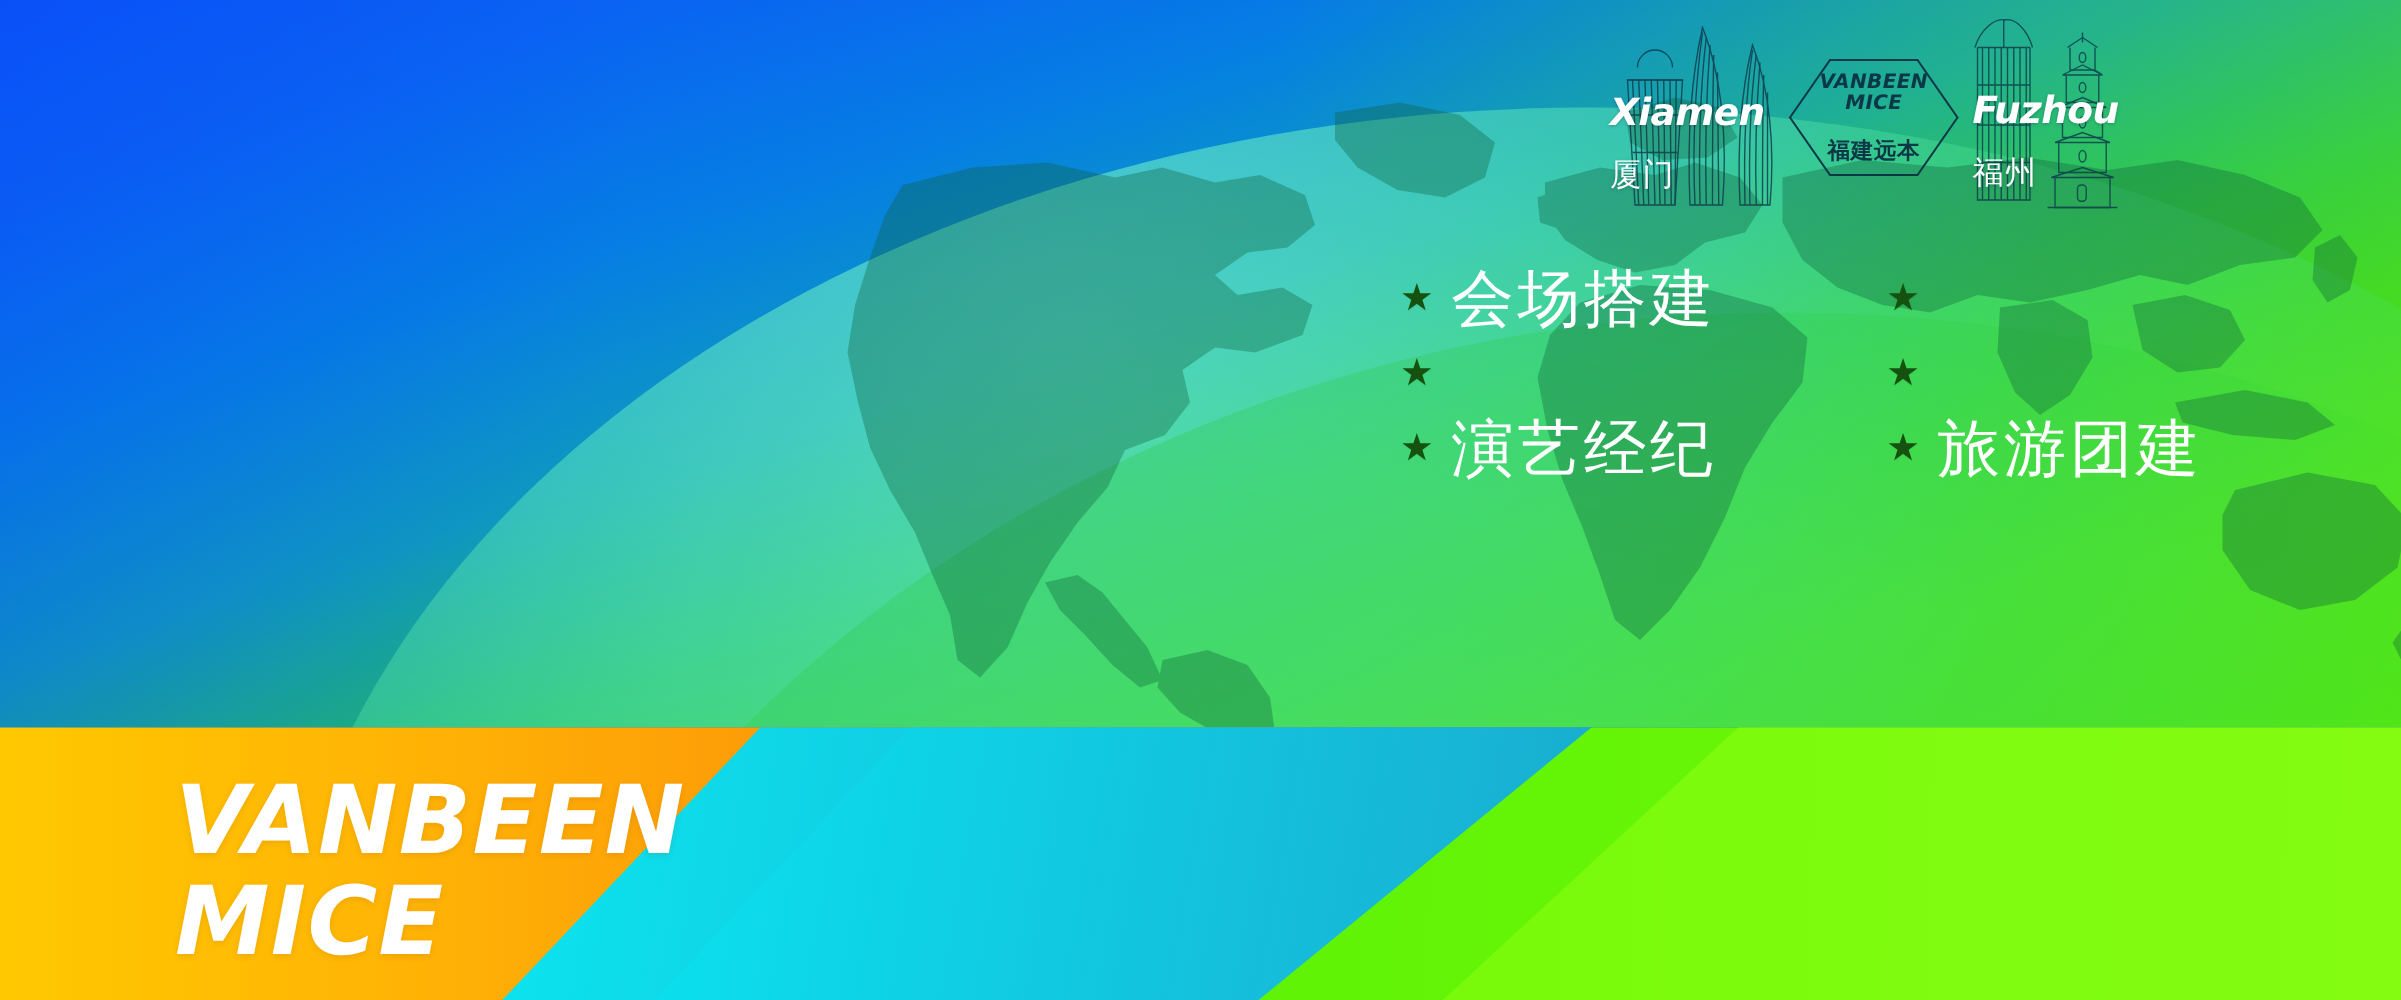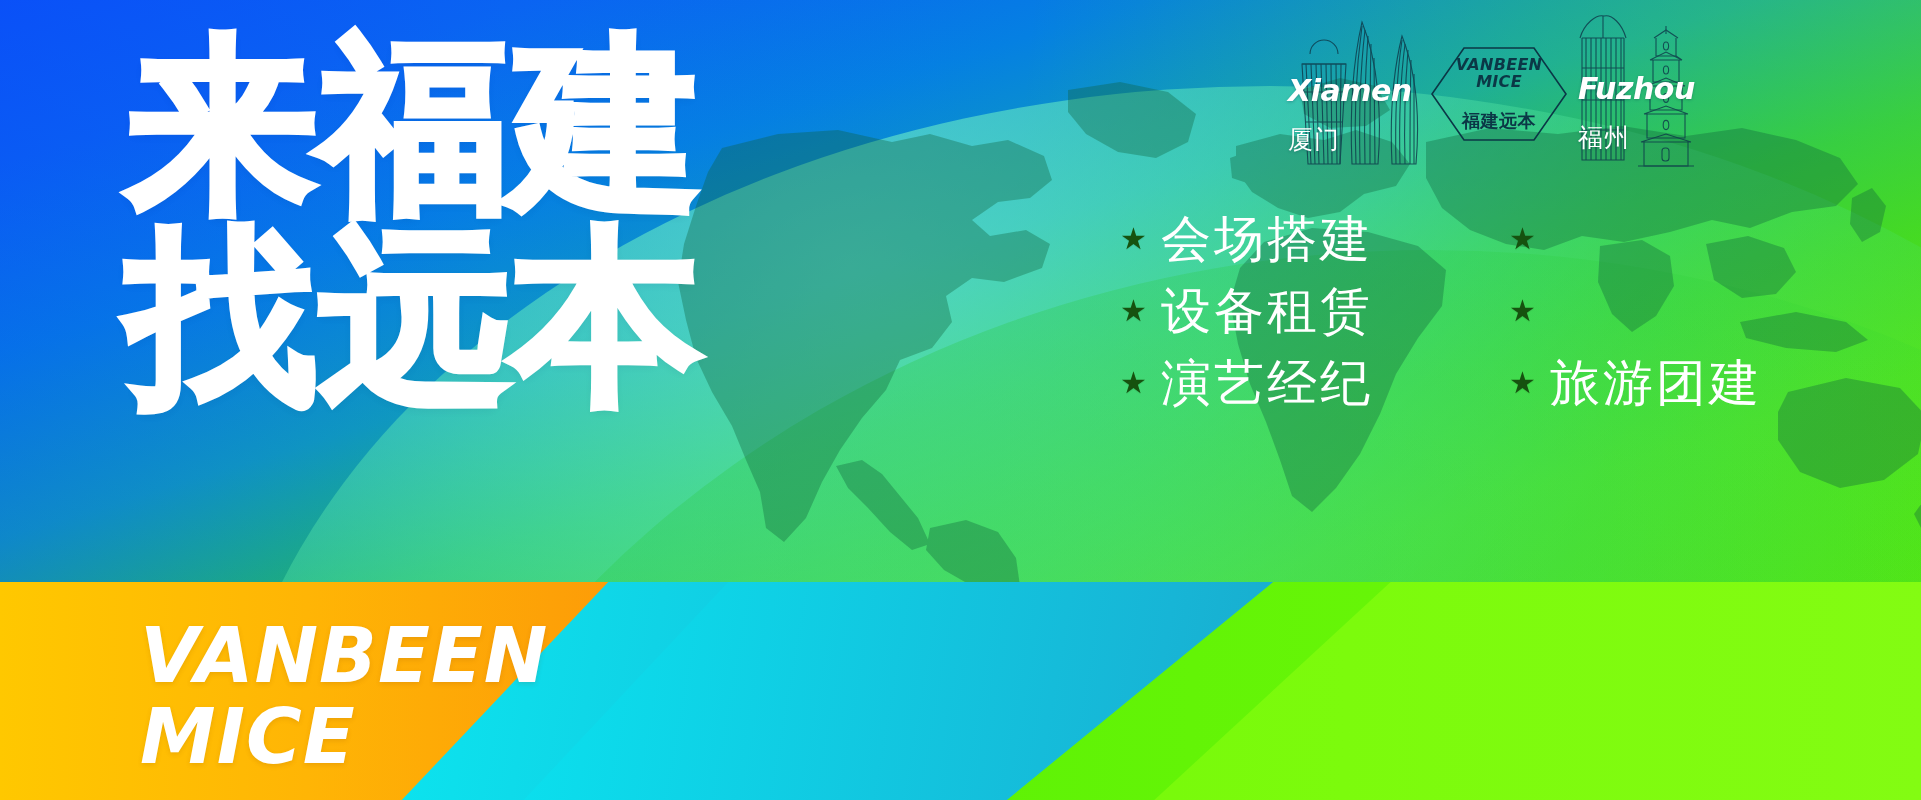--- a/index.html
+++ b/index.html
@@ -281,36 +281,31 @@
           <path d="M1188,362 L1246,348 L1300,358 L1326,386 L1318,424 L1284,450 L1240,458
                    L1200,442 L1178,410 L1178,382 Z"></path>
 
           <path d="M1324,470 L1340,464 L1340,496 L1322,500 L1314,484 Z"></path>
 
           <path d="M630,128 L652,120 L662,138 L650,154 L632,148 Z"></path>
         </g>
       </svg>
     </div>
 
-    <div id="headline">
-      <div class="hl-line" id="hl-line1">来福建</div>
-      <div class="hl-line" id="hl-line2">找远本</div>
-    </div>
 
     <div id="services">
       <div class="svc">
         <span class="star">★</span>
         <span class="svc-label">会场搭建</span>
       </div>
       <div class="svc">
         <span class="star">★</span>
       </div>
       <div class="svc">
         <span class="star">★</span>
-        <span class="svc-label">设备租赁</span>
       </div>
       <div class="svc">
         <span class="star">★</span>
       </div>
       <div class="svc">
         <span class="star">★</span>
         <span class="svc-label">演艺经纪</span>
       </div>
       <div class="svc">
         <span class="star">★</span>

